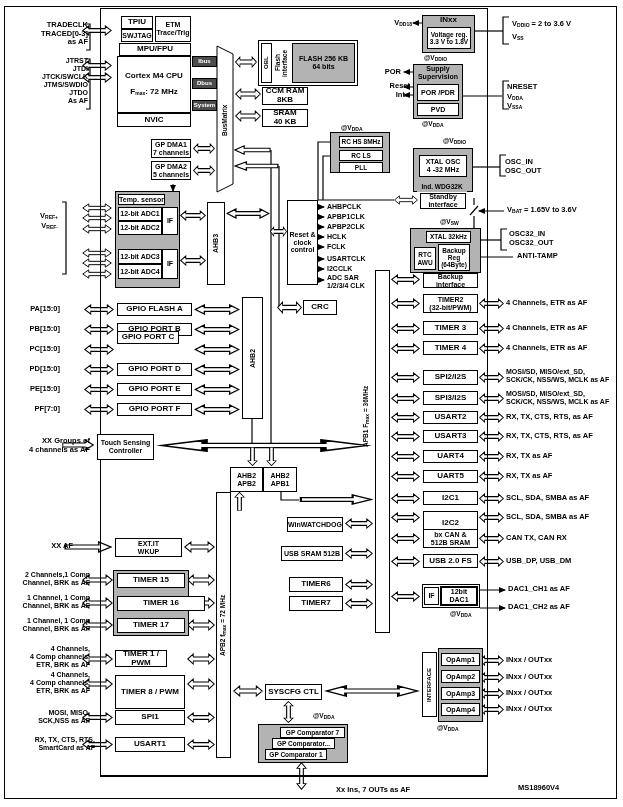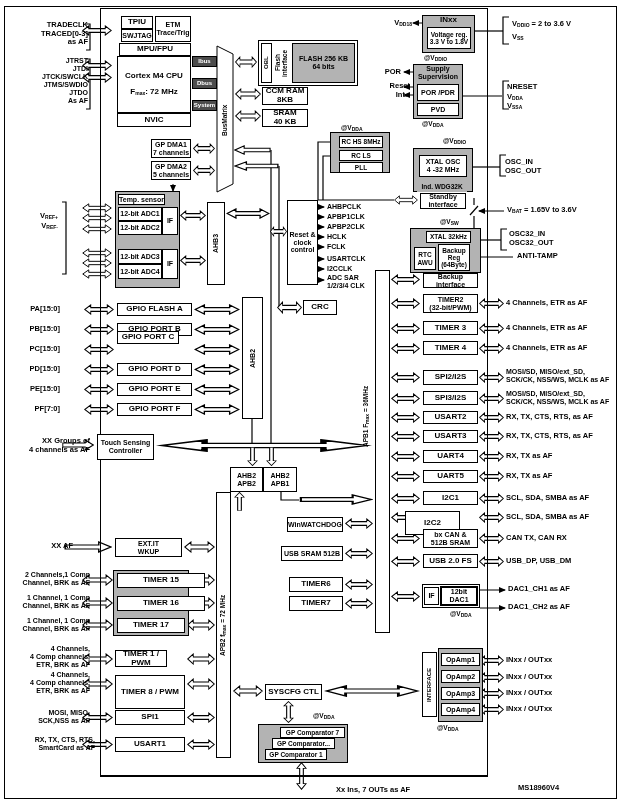--- a/index.html
+++ b/index.html
@@ -252,21 +252,21 @@
 APB2</div>
 <div class="box f7" style="left:263px;top:467px;width:34px;height:25px">AHB2
 APB1</div>
 <div class="box vert f65" style="left:216px;top:492px;width:15px;height:266px"><span><span>APB2  f</span><sub>max</sub><span> = 72 MHz</span></span></div>
 <div class="box" style="left:375px;top:270px;width:15px;height:363px"></div>
 <div class="box nb vert f65" style="left:359px;top:370px;width:14px;height:92px"><span><span>APB1 F</span><sub>max</sub><span> = 36MHz</span></span></div>
 
 <div class="box f7" style="left:115px;top:538px;width:67px;height:19px">EXT.IT
 WKUP</div>
 <div class="box gray" style="left:113px;top:570px;width:76px;height:66px"></div>
-<div class="box" style="left:117px;top:573px;width:88px;height:15px">TIMER 15</div>
+<div class="box" style="left:117px;top:573px;width:68px;height:15px">TIMER 15</div>
 <div class="box" style="left:117px;top:596px;width:88px;height:15px">TIMER 16</div>
 <div class="box" style="left:117px;top:618px;width:68px;height:15px">TIMER 17</div>
 <div class="box" style="left:115px;top:650px;width:52px;height:17px">TIMER 1 / PWM</div>
 <div class="box" style="left:115px;top:675px;width:70px;height:34px">TIMER 8 / PWM</div>
 <div class="box" style="left:115px;top:710px;width:70px;height:15px">SPI1</div>
 <div class="box" style="left:115px;top:737px;width:70px;height:15px">USART1</div>
 
 <div class="box f7" style="left:287px;top:517px;width:56px;height:15px">WinWATCHDOG</div>
 <div class="box f7" style="left:281px;top:546px;width:62px;height:15px">USB SRAM 512B</div>
 <div class="box" style="left:289px;top:577px;width:54px;height:15px">TIMER6</div>
@@ -322,21 +322,21 @@
 (32-bit/PWM)</div>
 <div class="box" style="left:423px;top:321px;width:55px;height:14px">TIMER 3</div>
 <div class="box" style="left:423px;top:341px;width:55px;height:14px">TIMER 4</div>
 <div class="box" style="left:423px;top:370px;width:55px;height:15px">SPI2/I2S</div>
 <div class="box" style="left:423px;top:391px;width:55px;height:14px">SPI3/I2S</div>
 <div class="box" style="left:423px;top:411px;width:55px;height:13px">USART2</div>
 <div class="box" style="left:423px;top:430px;width:55px;height:13px">USART3</div>
 <div class="box" style="left:423px;top:450px;width:55px;height:13px">UART4</div>
 <div class="box" style="left:423px;top:470px;width:55px;height:13px">UART5</div>
 <div class="box" style="left:423px;top:491px;width:55px;height:14px">I2C1</div>
-<div class="box" style="left:405px;top:511px;width:55px;height:24px">I2C2</div>
+<div class="box" style="left:423px;top:511px;width:55px;height:24px">I2C2</div>
 <div class="box f7" style="left:423px;top:529px;width:55px;height:19px">bx CAN &amp;
 512B SRAM</div>
 <div class="box" style="left:423px;top:554px;width:55px;height:14px">USB 2.0 FS</div>
 <div class="border" style="left:422px;top:584px;width:58px;height:24px"></div>
 <div class="box f7" style="left:424px;top:587px;width:15px;height:18px">IF</div>
 <div class="box f7" style="left:440px;top:586px;width:38px;height:20px;border-width:2px">12bit DAC1</div>
 
 <div class="box vert f6" style="left:422px;top:652px;width:15px;height:65px">INTERFACE</div>
 <div class="box gray" style="left:438px;top:648px;width:45px;height:74px"></div>
 <div class="box f7" style="left:441px;top:653px;width:39px;height:13px">OpAmp1</div>

